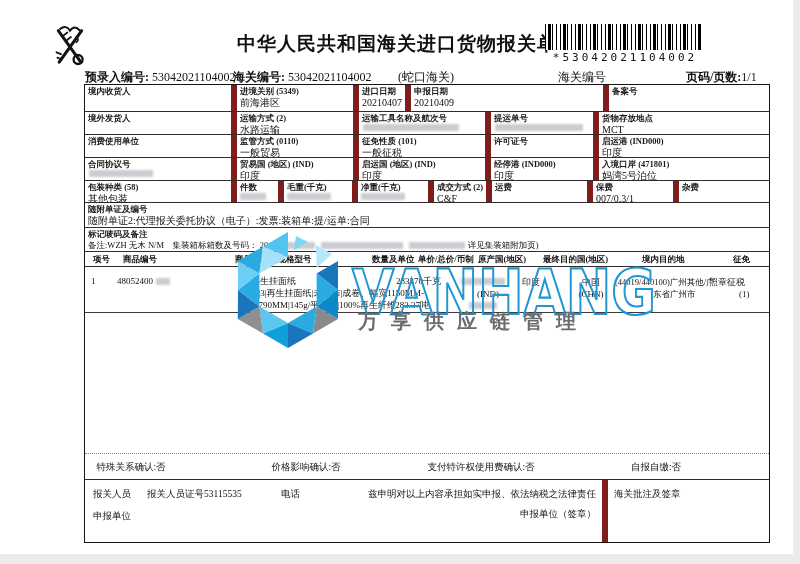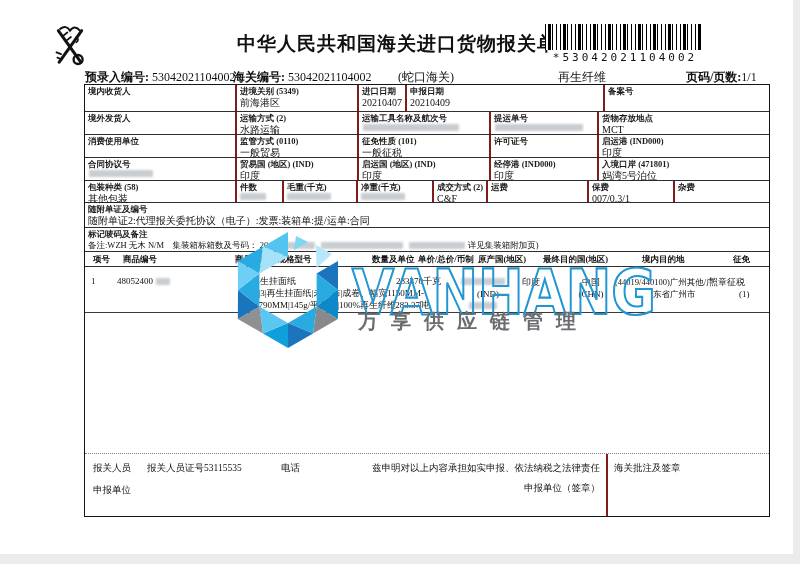--- a/index.html
+++ b/index.html
@@ -13,21 +13,21 @@
   .emblem{position:absolute;left:52px;top:23px;}
   .barcode{position:absolute;left:545px;top:24px;width:156px;height:26px;
            background:repeating-linear-gradient(90deg,#000 0 1.5px,#fff 1.5px 3px,#000 3px 6px,#fff 6px 7px,#000 7px 8px,#fff 8px 11px,#000 11px 12.5px,#fff 12.5px 15px);}
   .barcode-text{position:absolute;left:545px;top:51px;width:160px;text-align:center;
                 font-family:"DejaVu Sans Mono",monospace;font-size:11px;letter-spacing:3px;}
   .meta{font-size:12px;top:69px;}
   .meta b{font-weight:bold;}
   
   .form{position:absolute;left:84px;top:84px;width:686px;border:1.5px solid #151515;box-sizing:border-box;background:transparent;}
   .r{display:flex;border-bottom:1px solid #2e2e2e;box-sizing:border-box;}
-  .c{position:relative;border-right:2px solid #7f1d1d;box-sizing:border-box;padding:1px 3px;overflow:visible;}
+  .c{position:relative;border-right:6px solid #7f1d1d;box-sizing:border-box;padding:1px 3px;overflow:visible;}
   .c:last-child{border-right:none;}
   .lbl{font-size:8.5px;line-height:10.5px;font-weight:600;color:#1a1a1a;white-space:nowrap;}
   .val{font-size:10px;line-height:11px;color:#101010;white-space:nowrap;}
   .rd{position:absolute;height:7px;background:#c9cdd1;filter:blur(1px);border-radius:1px;}
   .rdi{display:inline-block;height:7px;background:#c9cdd1;filter:blur(1px);border-radius:1px;vertical-align:middle;margin:0 3px;}
   .gh{position:absolute;font-size:8.5px;font-weight:600;white-space:nowrap;top:2px;}
   .gv{position:absolute;font-size:9px;line-height:11px;white-space:nowrap;}
   .goods-body{position:relative;border-bottom:1px dotted #848484;}
   .sep{position:absolute;left:0;right:0;top:45px;height:1px;background:#3c3c3c;}
   .confirm{position:relative;}
@@ -55,21 +55,21 @@
     </g>
   </svg>
 
   <div class="doc-title">中华人民共和国海关进口货物报关单</div>
   <div class="barcode"></div>
   <div class="barcode-text">*53042021104002</div>
 
   <div class="abs meta" style="left:85px"><b>预录入编号: </b><span>53042021104002</span></div>
   <div class="abs meta" style="left:233px"><b>海关编号: </b><span>53042021104002</span></div>
   <div class="abs meta" style="left:398px">(蛇口海关)</div>
-  <div class="abs meta" style="left:558px">再生纤维</div>
+  <div class="abs meta" style="left:558px">海关编号</div>
   <div class="abs meta" style="left:686px"><b>页码/页数:</b><span>1/1</span></div>
 
   <div class="form">
 
     <div class="r" style="height:27px">
       <div class="c" style="flex:0 0 152px">
           <div class="lbl">境内收货人</div>
         </div>
       <div class="c" style="flex:0 0 122px">
           <div class="lbl">进境关别 (5349)</div>
@@ -229,20 +229,26 @@
         <span class="gv" style="left:392px;top:22px;width:60px;">(IND)</span>
         <span class="gv" style="left:476px;top:10px;width:60px;text-align:center">中国</span>
         <span class="gv" style="left:476px;top:22px;width:60px;text-align:center">(CHN)</span>
         <span class="gv" style="left:530px;top:10px;font-size:8.5px">(44019/440100)广州其他/广</span>
         <span class="gv" style="left:568px;top:22px;font-size:8.5px">东省广州市</span>
         <span class="gv" style="left:624px;top:10px">照章征税</span>
         <span class="gv" style="left:654px;top:22px">(1)</span>
       </div>
     </div>
 
+    <div class="r confirm" style="height:26px">
+      <span class="cf" style="left:46px">特殊关系确认:否</span>
+      <span class="cf" style="left:221px">价格影响确认:否</span>
+      <span class="cf" style="left:396px">支付特许权使用费确认:否</span>
+      <span class="cf" style="left:571px">自报自缴:否</span>
+    </div>
 
     <div class="r" style="height:62px;border-bottom:none">
       <div class="c" style="flex:0 0 523px">
         <span class="ft" style="left:8px;top:8px">报关人员</span>
         <span class="ft" style="left:62px;top:8px">报关人员证号53115535</span>
         <span class="ft" style="left:196px;top:8px">电话</span>
         <span class="ft" style="right:6px;top:8px">兹申明对以上内容承担如实申报、依法纳税之法律责任</span>
         <span class="ft" style="left:8px;top:30px">申报单位</span>
         <span class="ft" style="right:6px;top:28px">申报单位（签章）</span>
       </div>

